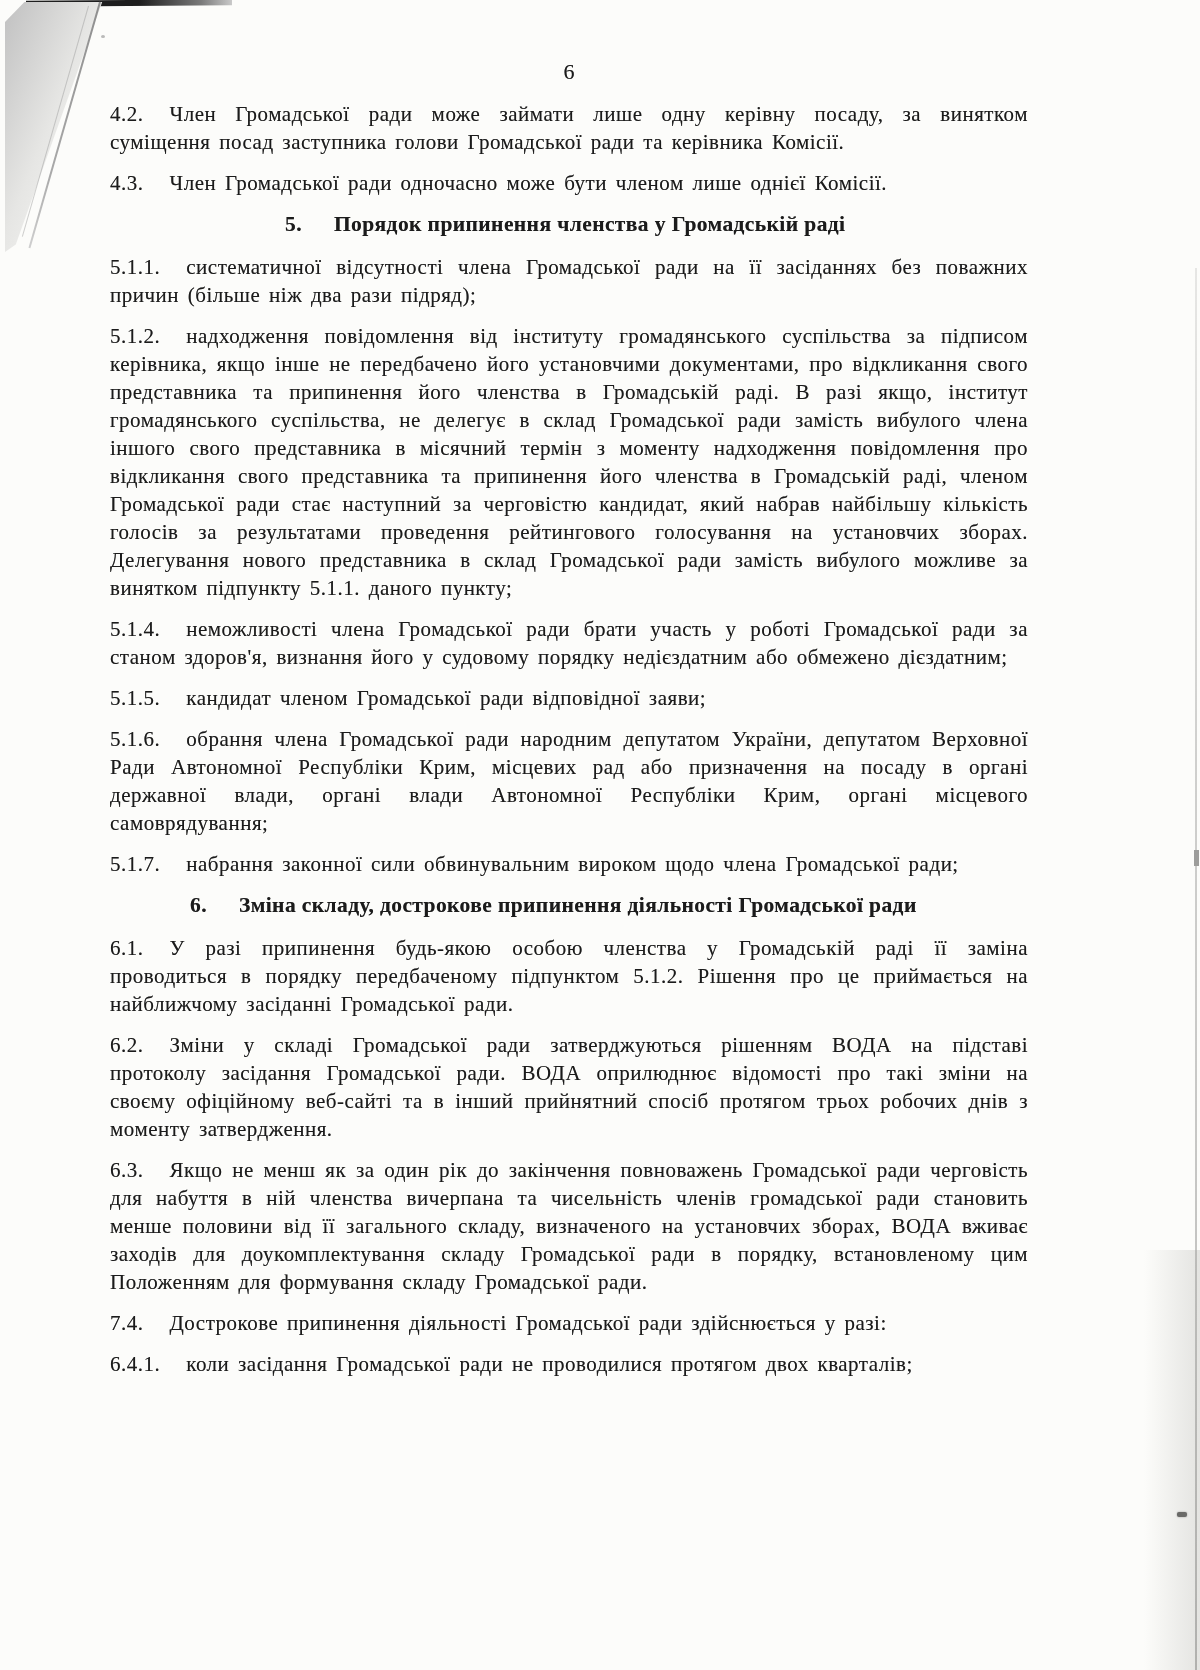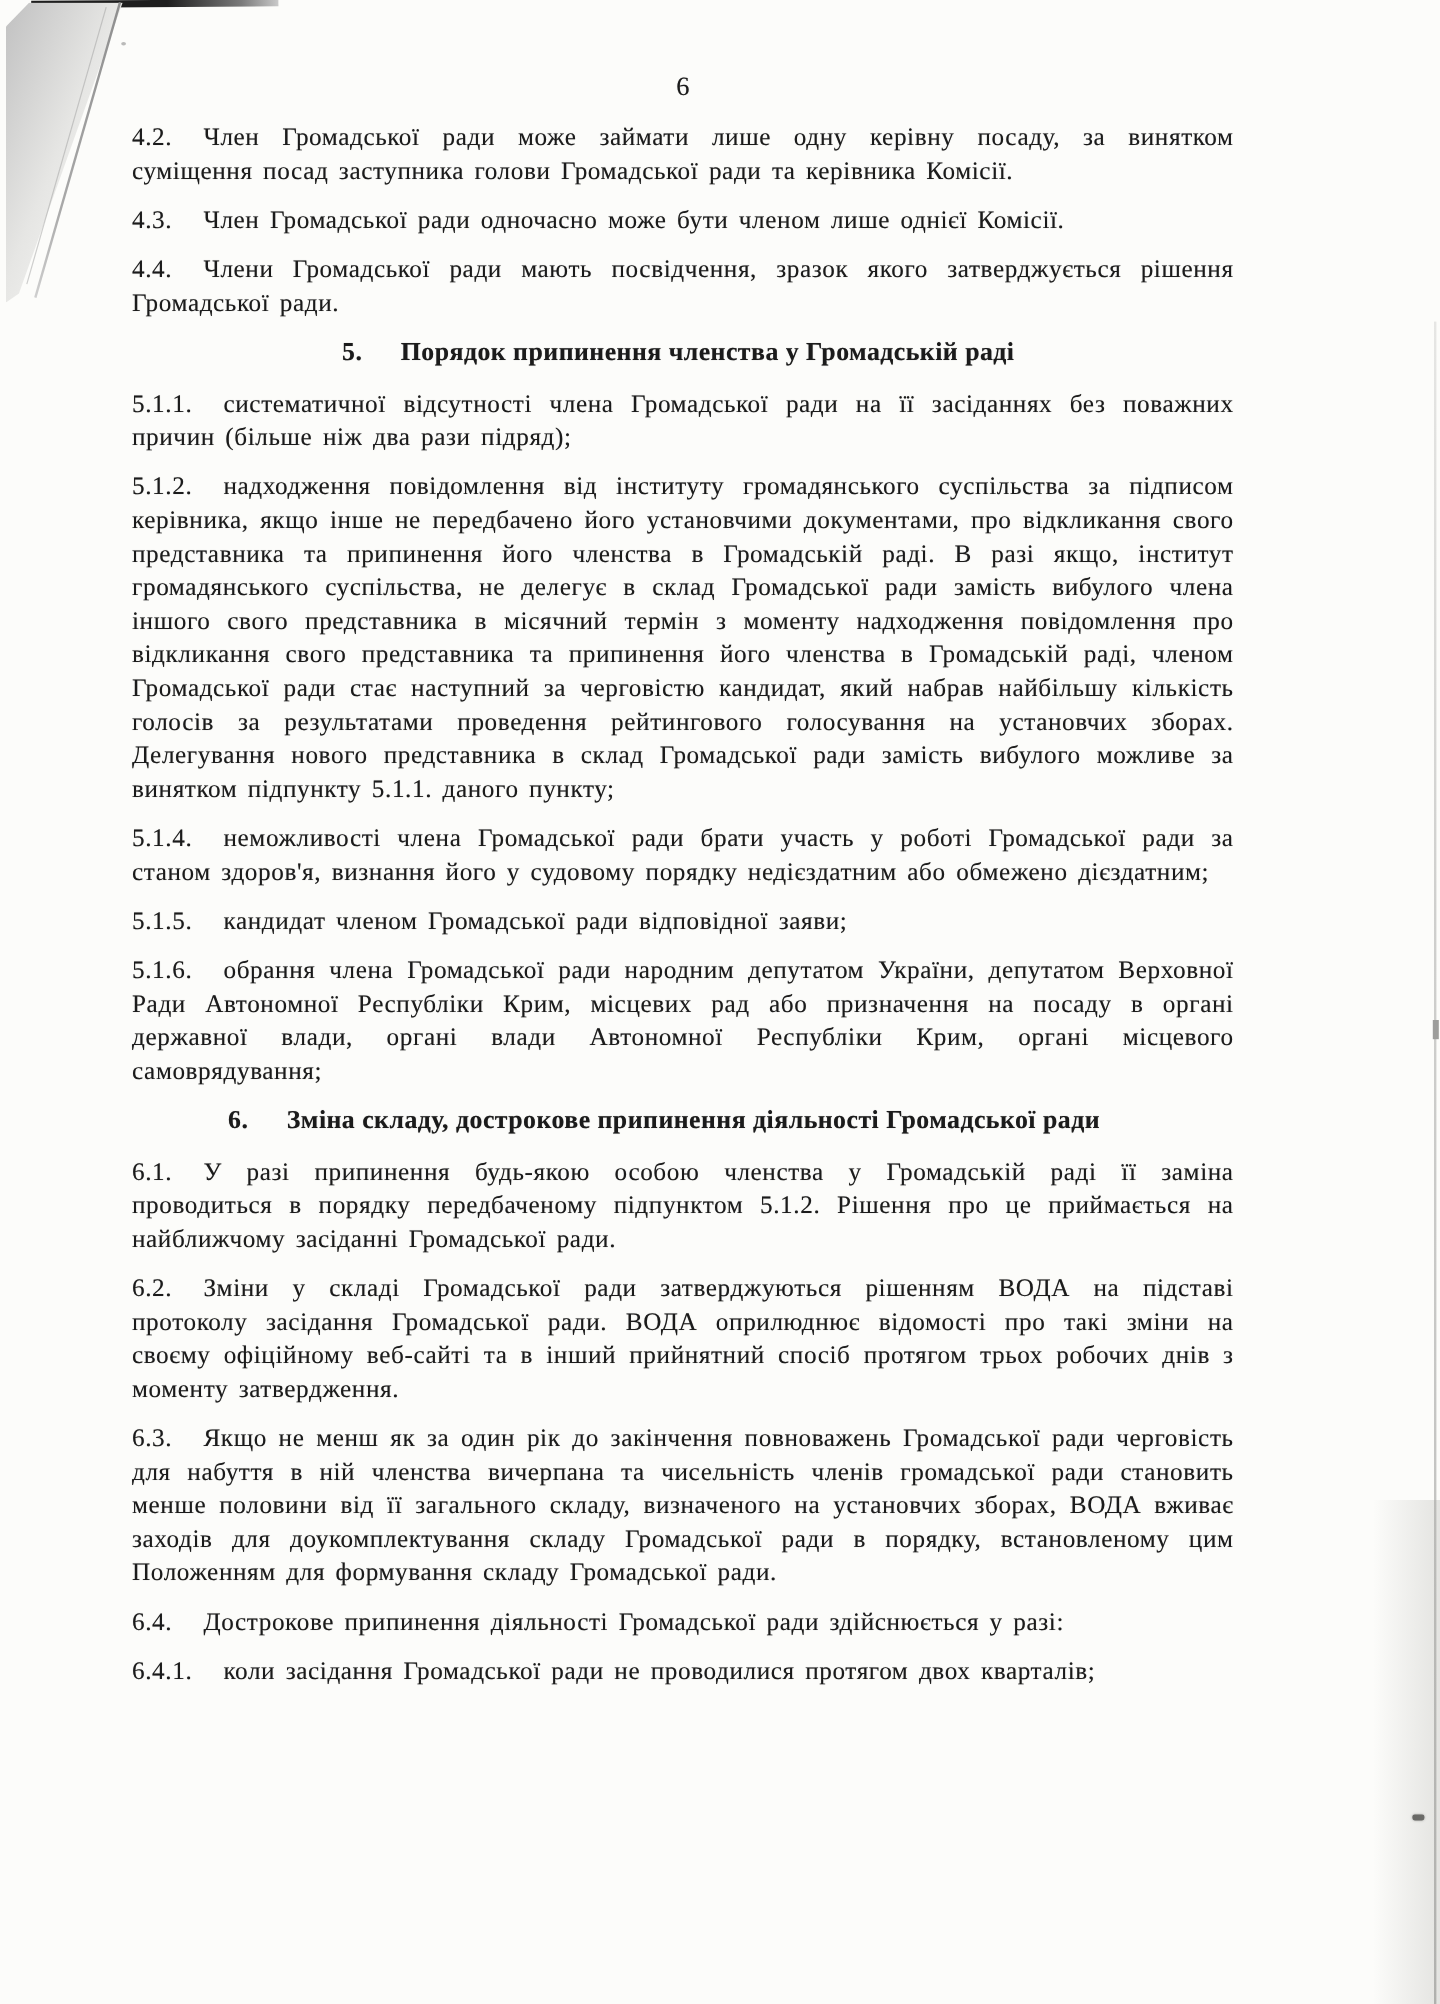--- a/index.html
+++ b/index.html
@@ -115,42 +115,42 @@
 <div class="edge-dash"></div>
 <div class="corner-shade"></div>
 
 <main class="page-inner">
   <div class="pageno">6</div>
 
   <p class="para"><span class="num">4.2.</span><span>Член Громадської ради може займати лише одну керівну посаду, за винятком суміщення посад заступника голови Громадської ради та керівника Комісії.</span></p>
 
   <p class="para"><span class="num">4.3.</span><span>Член Громадської ради одночасно може бути членом лише однієї Комісії.</span></p>
 
-  <p class="para"><span class="num">4.4.</span><span>Члени Громадської ради мають посвідчення, зразок якого затверджується рішення Громадської ради.</span></p>
 
   <div class="heading heading-5"><span class="num">5.</span><span>Порядок припинення членства у Громадській раді</span></div>
 
 
   <p class="para"><span class="num">5.1.1.</span><span>систематичної відсутності члена Громадської ради на її засіданнях без поважних причин (більше ніж два рази підряд);</span></p>
 
   <p class="para"><span class="num">5.1.2.</span><span>надходження повідомлення від інституту громадянського суспільства за підписом керівника, якщо інше не передбачено його установчими документами, про відкликання свого представника та припинення його членства в Громадській раді. В разі якщо, інститут громадянського суспільства, не делегує в склад Громадської ради замість вибулого члена іншого свого представника в місячний термін з моменту надходження повідомлення про відкликання свого представника та припинення його членства в Громадській раді, членом Громадської ради стає наступний за черговістю кандидат, який набрав найбільшу кількість голосів за результатами проведення рейтингового голосування на установчих зборах. Делегування нового представника в склад Громадської ради замість вибулого можливе за винятком підпункту 5.1.1. даного пункту;</span></p>
 
 
   <p class="para"><span class="num">5.1.4.</span><span>неможливості члена Громадської ради брати участь у роботі Громадської ради за станом здоров'я, визнання його у судовому порядку недієздатним або обмежено дієздатним;</span></p>
 
   <p class="para"><span class="num">5.1.5.</span><span>кандидат членом Громадської ради відповідної заяви;</span></p>
 
   <p class="para"><span class="num">5.1.6.</span><span>обрання члена Громадської ради народним депутатом України, депутатом Верховної Ради Автономної Республіки Крим, місцевих рад або призначення на посаду в органі державної влади, органі влади Автономної Республіки Крим, органі місцевого самоврядування;</span></p>
 
+  <p class="para"><span class="num">5.1.7.</span><span>набрання законної сили обвинувальним вироком щодо члена Громадської ради;</span></p>
 
 
   <div class="heading heading-6"><span class="num">6.</span><span>Зміна складу, дострокове припинення діяльності Громадської ради</span></div>
 
   <p class="para"><span class="num">6.1.</span><span>У разі припинення будь-якою особою членства у Громадській раді її  заміна проводиться в порядку передбаченому підпунктом 5.1.2. Рішення про це приймається на найближчому засіданні Громадської ради.</span></p>
 
   <p class="para"><span class="num">6.2.</span><span>Зміни у складі Громадської ради затверджуються рішенням ВОДА на підставі протоколу засідання Громадської ради. ВОДА оприлюднює відомості про такі зміни на своєму офіційному веб-сайті та в інший прийнятний спосіб протягом трьох робочих днів з моменту затвердження.</span></p>
 
   <p class="para"><span class="num">6.3.</span><span>Якщо не менш як за один рік до закінчення повноважень Громадської ради черговість для набуття в ній членства вичерпана та чисельність членів громадської ради становить менше половини від її загального складу, визначеного на установчих зборах, ВОДА вживає заходів для доукомплектування складу Громадської ради в порядку, встановленому цим Положенням для формування складу Громадської ради.</span></p>
 
-  <p class="para"><span class="num">6.4.</span><span>Дострокове припинення діяльності Громадської ради здійснюється у разі:</span></p>
+  <p class="para"><span class="num">7.4.</span><span>Дострокове припинення діяльності Громадської ради здійснюється у разі:</span></p>
 
   <p class="para"><span class="num">6.4.1.</span><span>коли засідання Громадської ради не проводилися протягом двох кварталів;</span></p>
 </main>
 
 </body></html>

